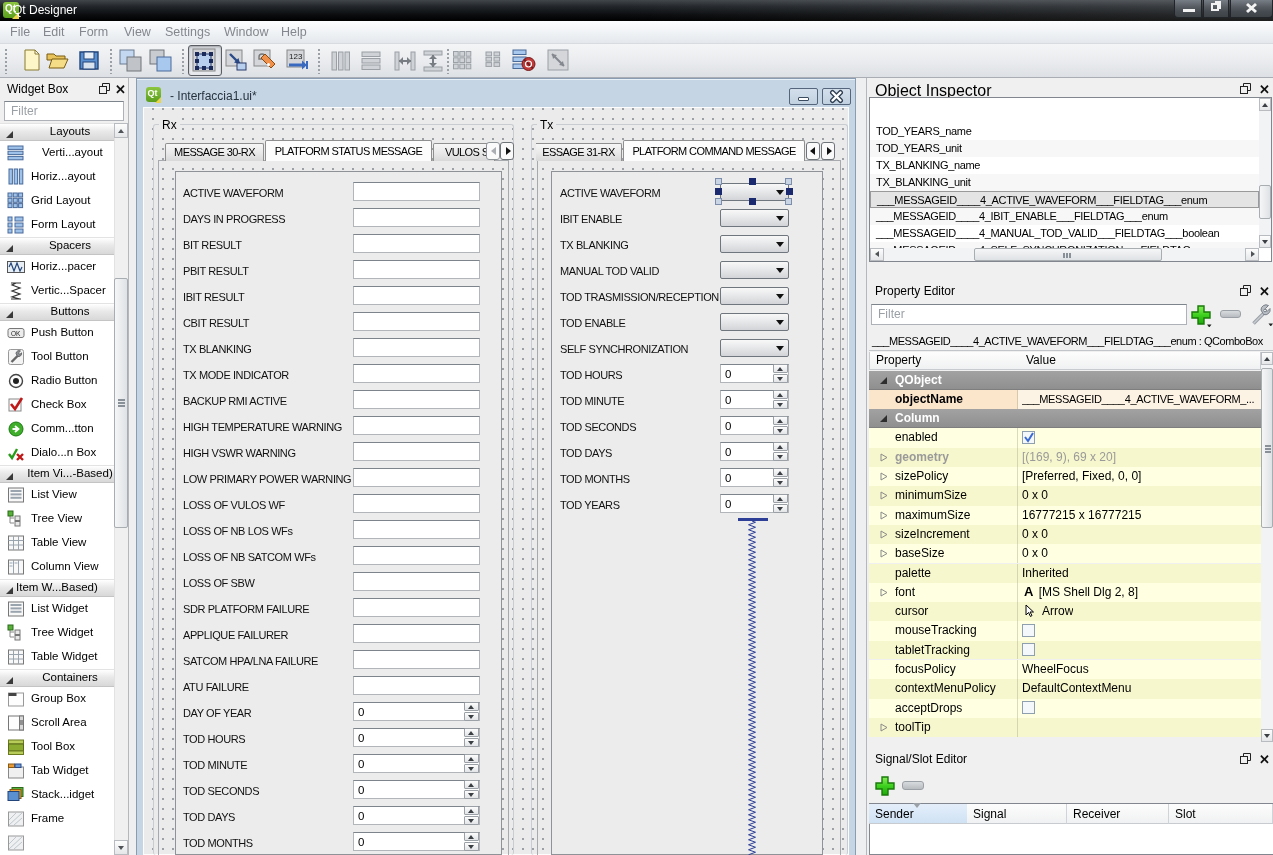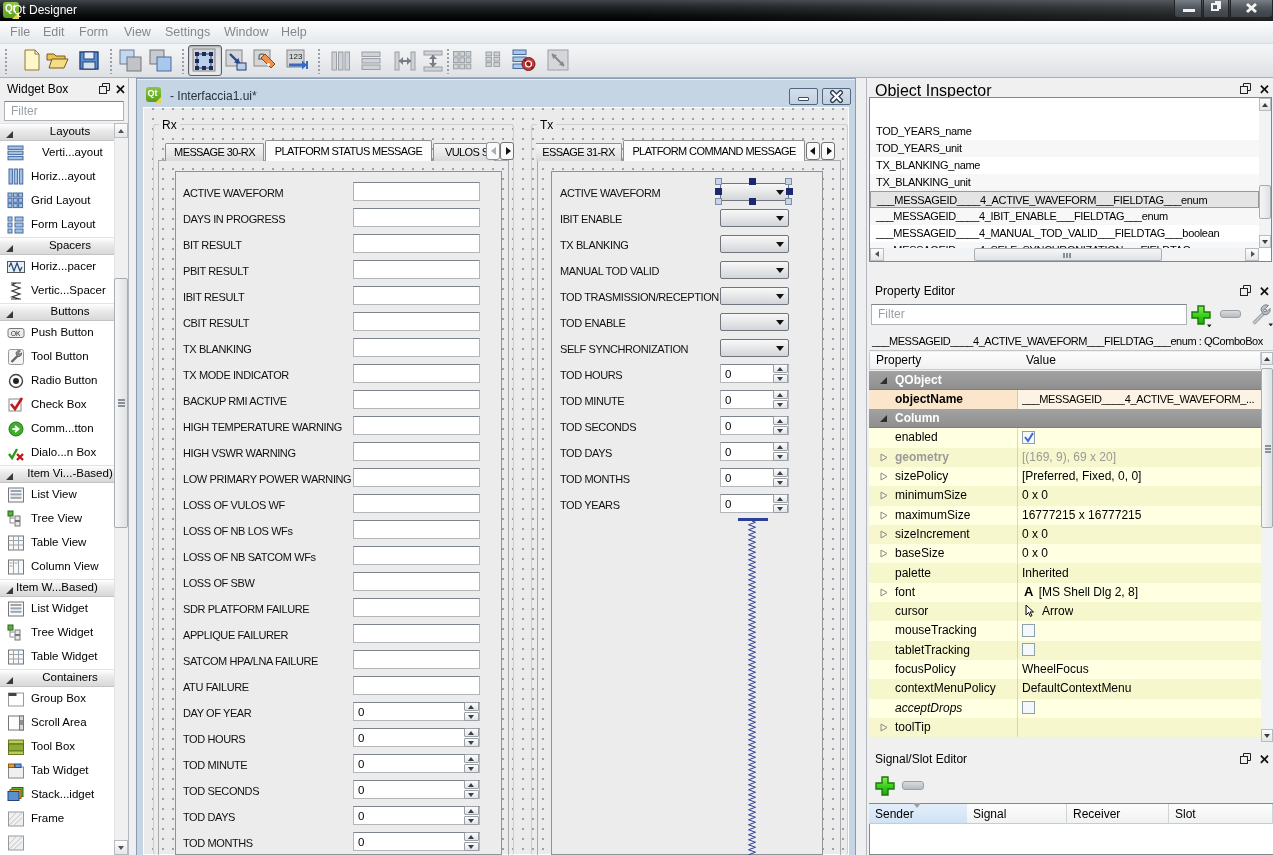--- a/index.html
+++ b/index.html
@@ -833,21 +833,21 @@
     <span style="position:absolute;left:26px;top:2px;white-space:nowrap;">focusPolicy</span>
     <span style="position:absolute;left:153px;top:2px;white-space:nowrap;overflow:hidden;max-width:236px;display:inline-block;">WheelFocus</span>
   </div>
 <div class="prow" style="top:679.3px;height:19.3px;background:#f7f7cd;">
     <span style="position:absolute;left:148px;top:0;bottom:0;width:0px;border-left:1px solid rgba(150,150,120,0.35);"></span>
     <span style="position:absolute;left:26px;top:2px;white-space:nowrap;">contextMenuPolicy</span>
     <span style="position:absolute;left:153px;top:2px;white-space:nowrap;overflow:hidden;max-width:236px;display:inline-block;">DefaultContextMenu</span>
   </div>
 <div class="prow" style="top:698.6px;height:19.3px;background:#ffffe1;">
     <span style="position:absolute;left:148px;top:0;bottom:0;width:0px;border-left:1px solid rgba(150,150,120,0.35);"></span>
-    <span style="position:absolute;left:26px;top:2px;white-space:nowrap;font-style:italic;">acceptDrops</span>
+    <span style="position:absolute;left:26px;top:2px;white-space:nowrap;">acceptDrops</span>
     <span class="chk" style="left:153px;top:2.5px;"></span>
   </div>
 <div class="prow" style="top:717.9px;height:19.3px;background:#f7f7cd;">
     <span style="position:absolute;left:148px;top:0;bottom:0;width:0px;border-left:1px solid rgba(150,150,120,0.35);"></span>
     <svg width="8" height="9" style="position:absolute;left:11px;top:5px;">
       <path d="M1 1 L7 4.5 L1 8 Z" fill="none" stroke="#8a8a8a"></path>
     </svg>
     <span style="position:absolute;left:26px;top:2px;white-space:nowrap;">toolTip</span>
     <span style="position:absolute;left:153px;top:2px;white-space:nowrap;overflow:hidden;max-width:236px;display:inline-block;"></span>
   </div>

